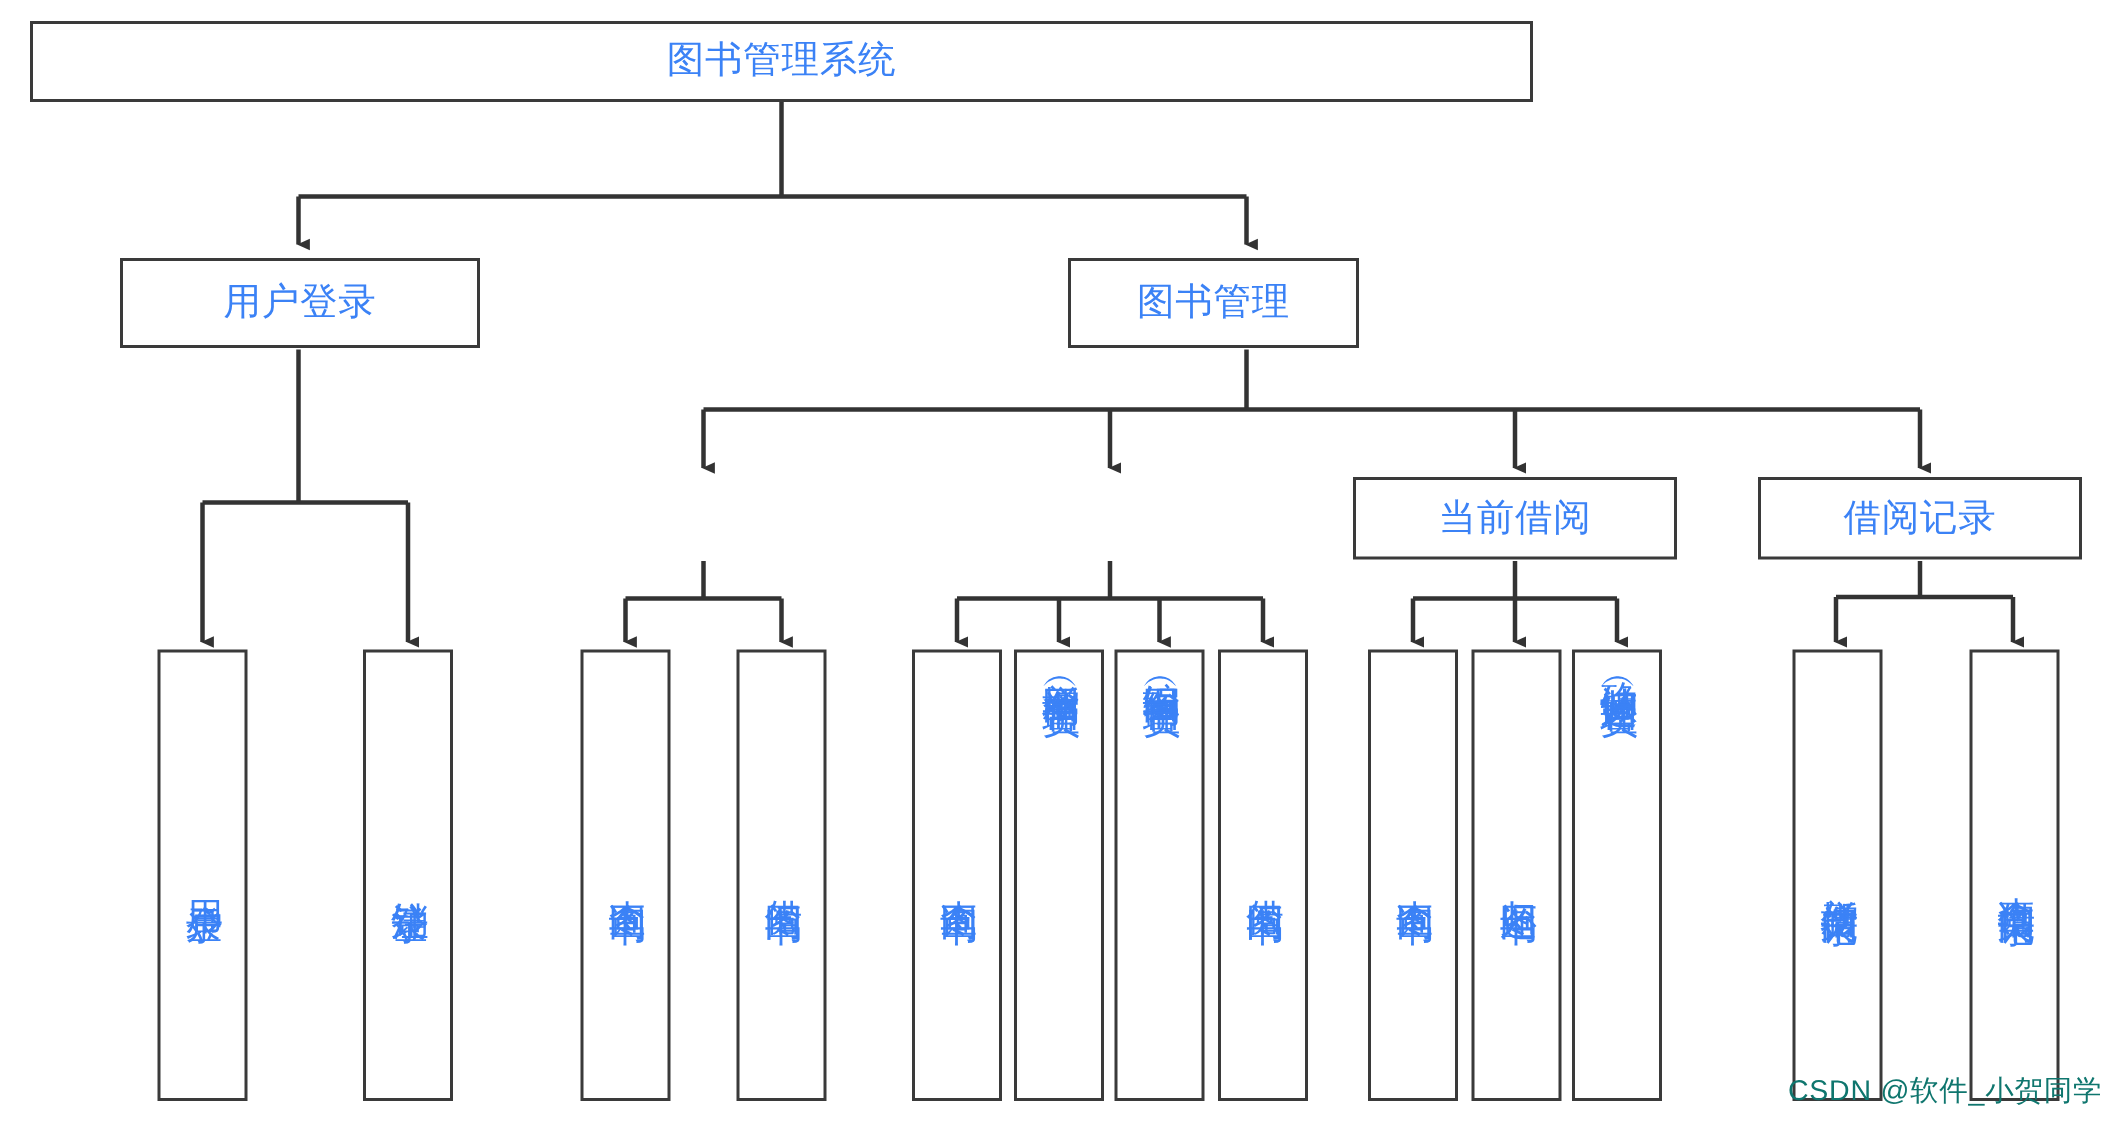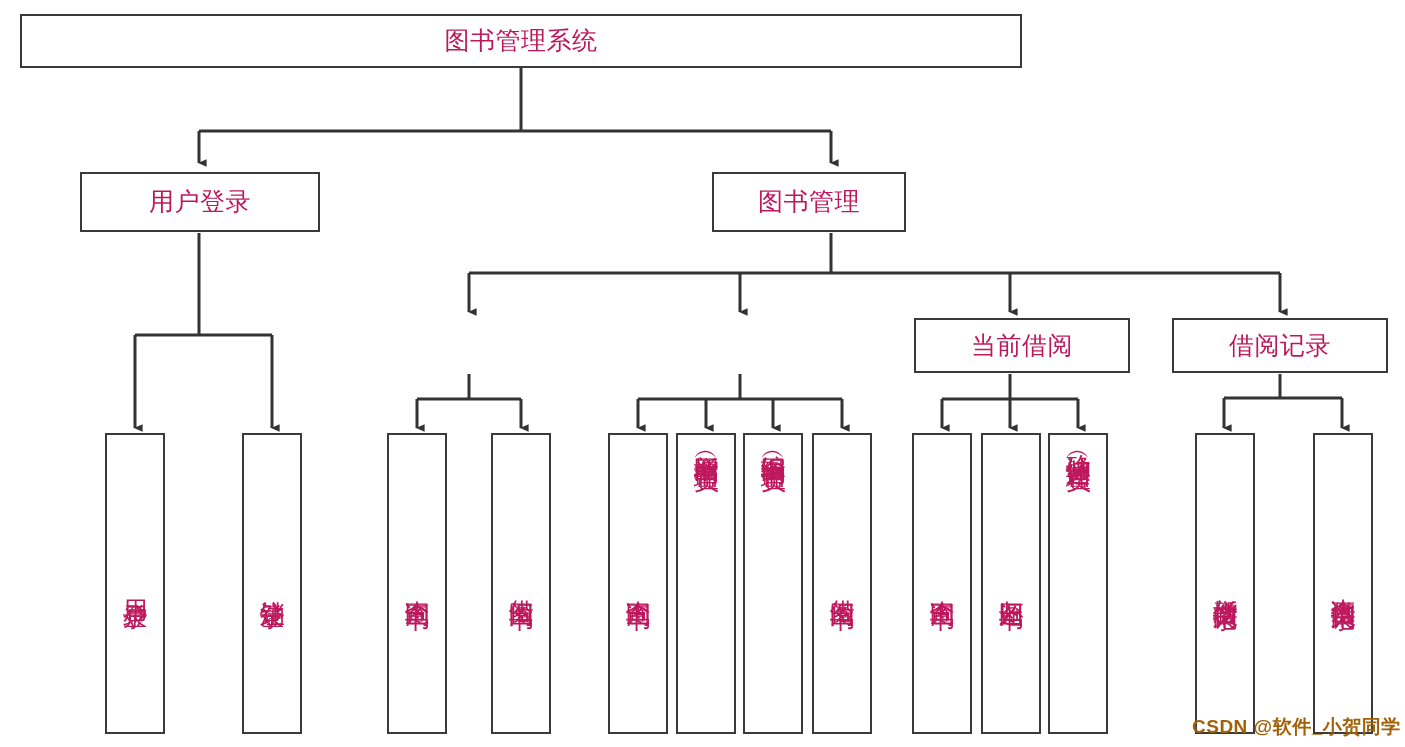--- a/index.html
+++ b/index.html
@@ -31,21 +31,21 @@
     border: 2.5px solid #3a3a3a;
     display: flex;
     align-items: center;
     justify-content: center;
     color: #1a1a1a;
   }
   .node .label {
     display: block;
     text-align: left;
     line-height: 1.18;
-    color: #be185d;
+    color: #3b82f6;
   }
   .node.horiz .label {
     font-size: 25px;
     letter-spacing: 0.5px;
   }
   .node.vert {
     align-items: flex-start;
     padding-top: 0;
   }
   .node.vert .label {
@@ -57,24 +57,23 @@
     white-space: nowrap;
   }
   .node.vert.v-mid {
     align-items: center;
   }
   .watermark {
     position: absolute;
     left: 1192px;
     top: 714px;
     font-size: 19px;
-    color: #a16207;
+    color: #0f766e;
     white-space: nowrap;
     letter-spacing: 0.5px;
-    font-weight: bold;
   }
 </style>
 </head>
 <body>
 
 <div id="diagram-canvas">
 
   <svg id="connector-layer" viewBox="0 0 1405 747" xmlns="http://www.w3.org/2000/svg">
     <defs>
       <marker id="arrowhead" markerWidth="9" markerHeight="9" refX="4.2" refY="7.6" orient="auto" markerUnits="userSpaceOnUse">
@@ -130,21 +129,21 @@
     <span class="label">图书管理系统</span>
   </div>
 
   <div class="node horiz" style="left:80px; top:172px; width:240px; height:60px;">
     <span class="label">用户登录</span>
   </div>
   <div class="node horiz" style="left:712px; top:172px; width:194px; height:60px;">
     <span class="label">图书管理</span>
   </div>
 
-  <div class="node horiz" style="left:902px; top:318px; width:216px; height:55px;margin-left:12px;">
+  <div class="node horiz" style="left:902px; top:318px; width:216px; height:55px;">
     <span class="label">当前借阅</span>
   </div>
   <div class="node horiz" style="left:1172px; top:318px; width:216px; height:55px;">
     <span class="label">借阅记录</span>
   </div>
 
   <div class="node vert v-mid" style="left:105px; top:433px; width:60px; height:301px;">
     <span class="label">用户登录</span>
   </div>
   <div class="node vert v-mid" style="left:242px; top:433px; width:60px; height:301px;">

